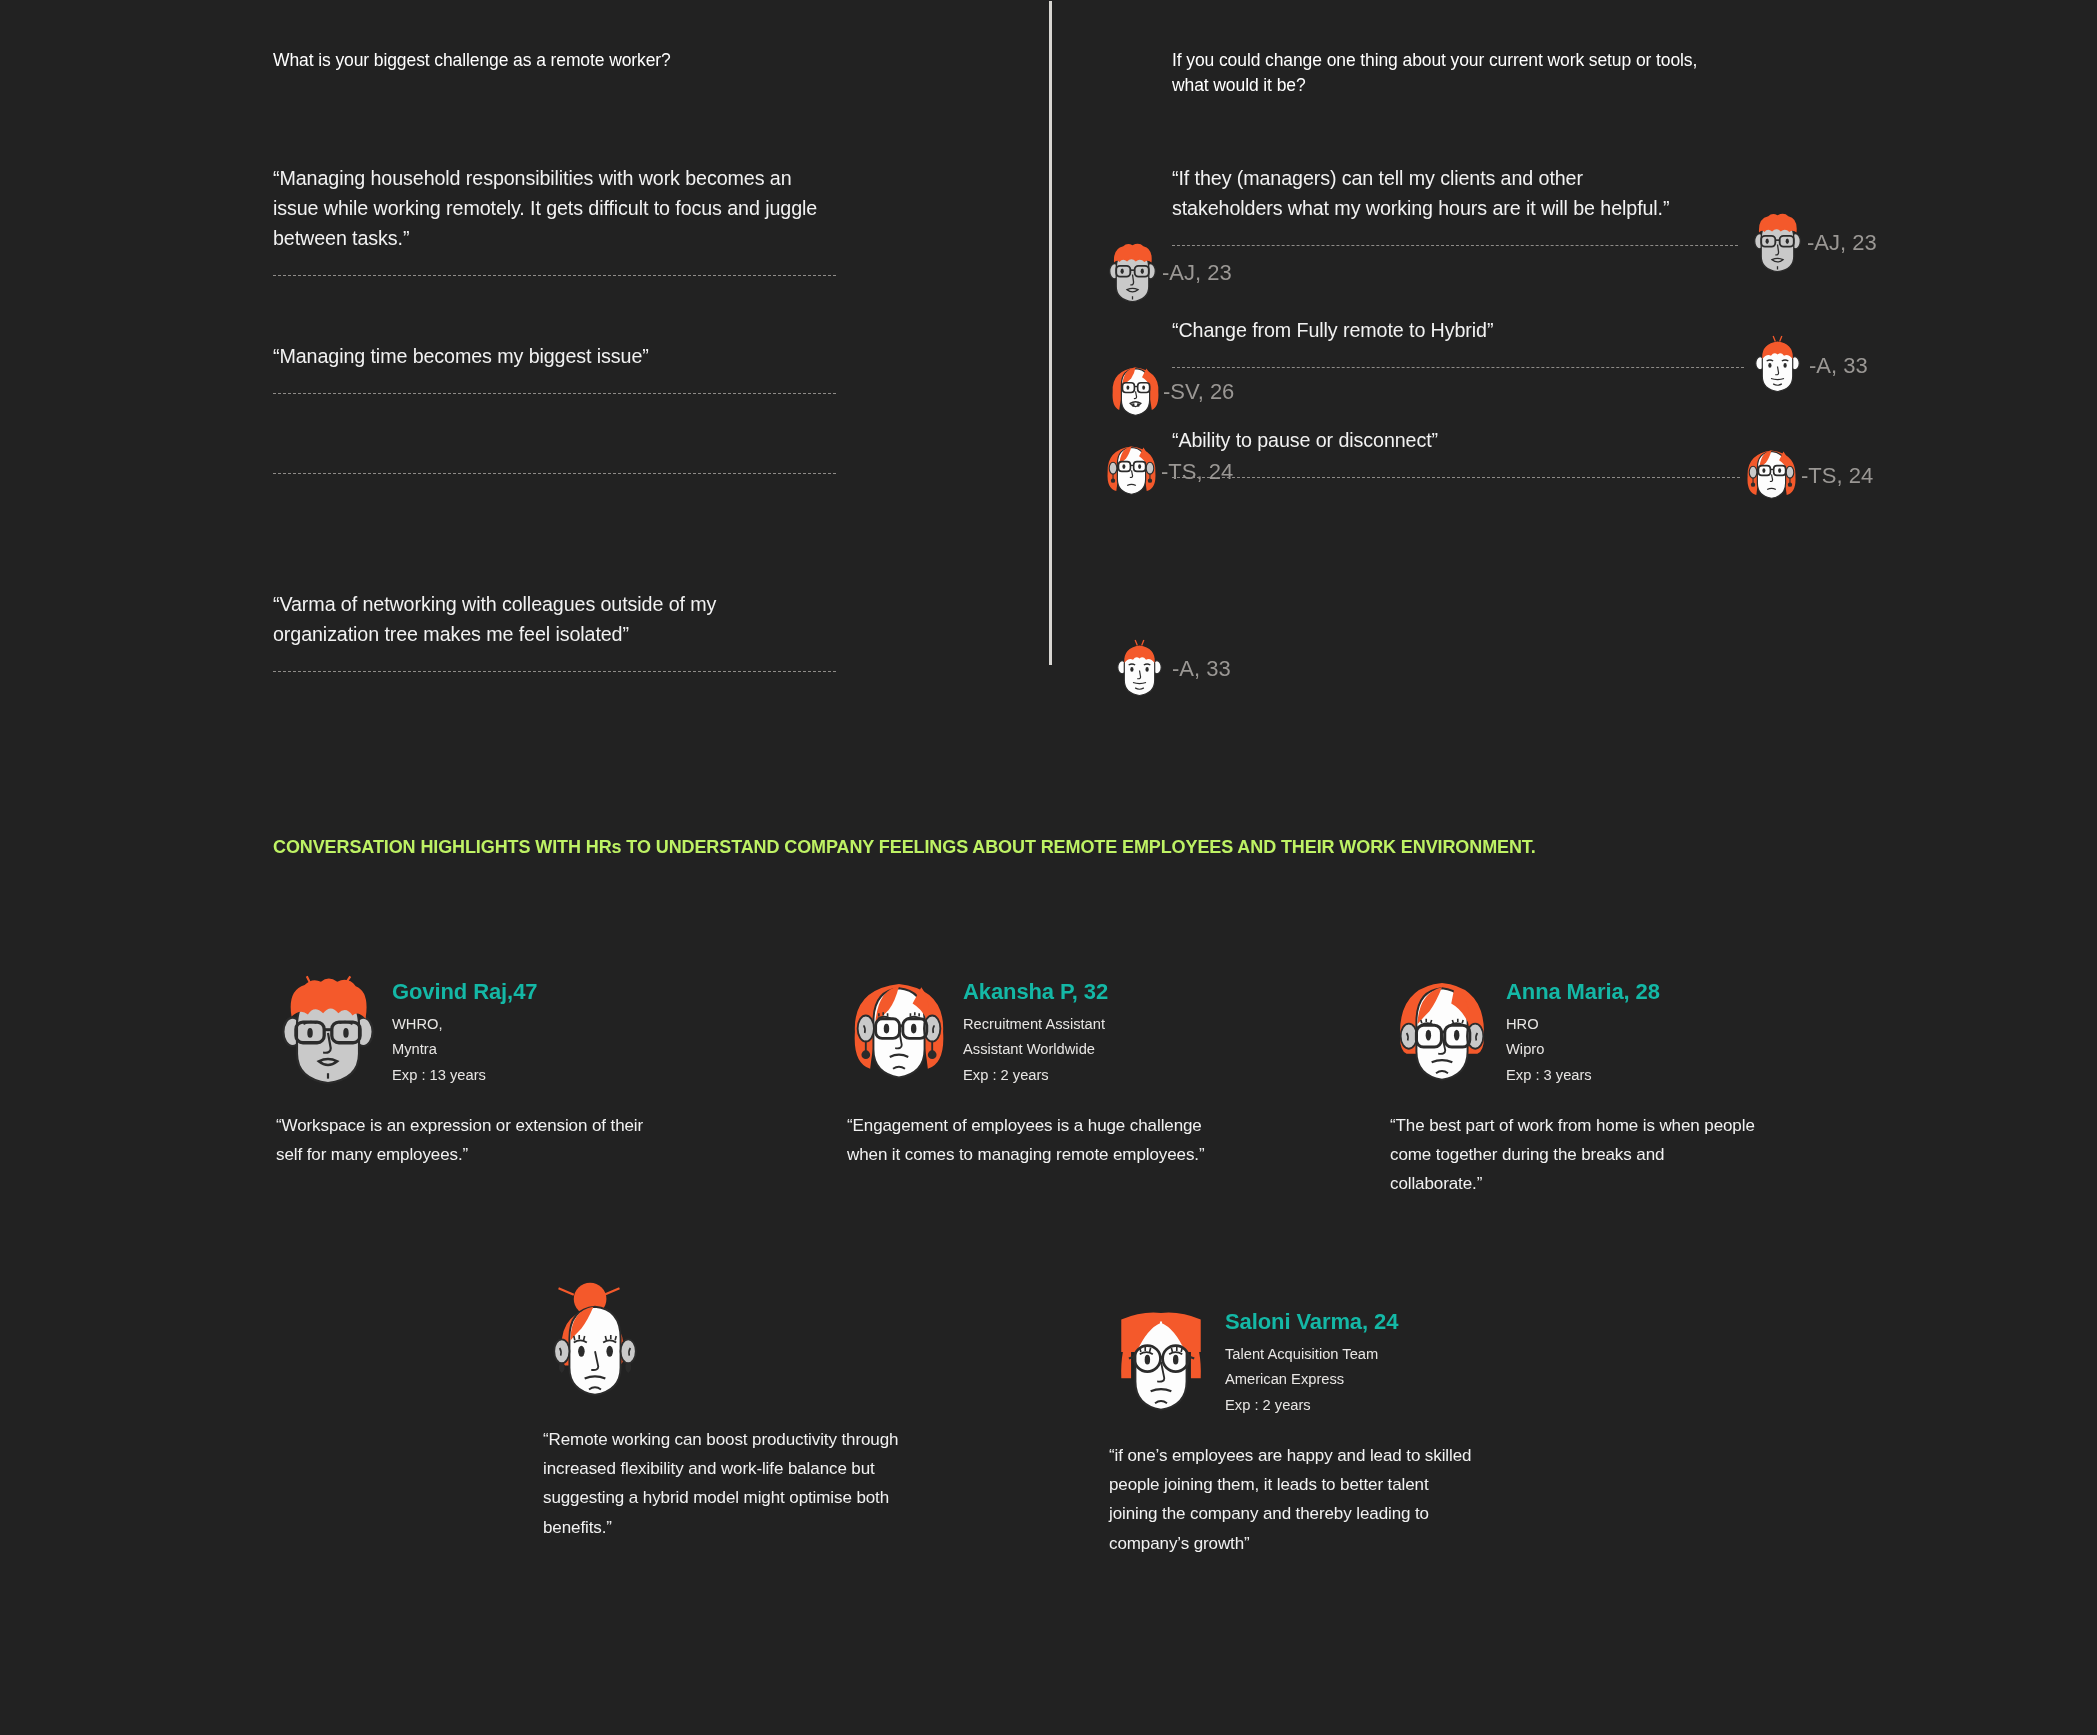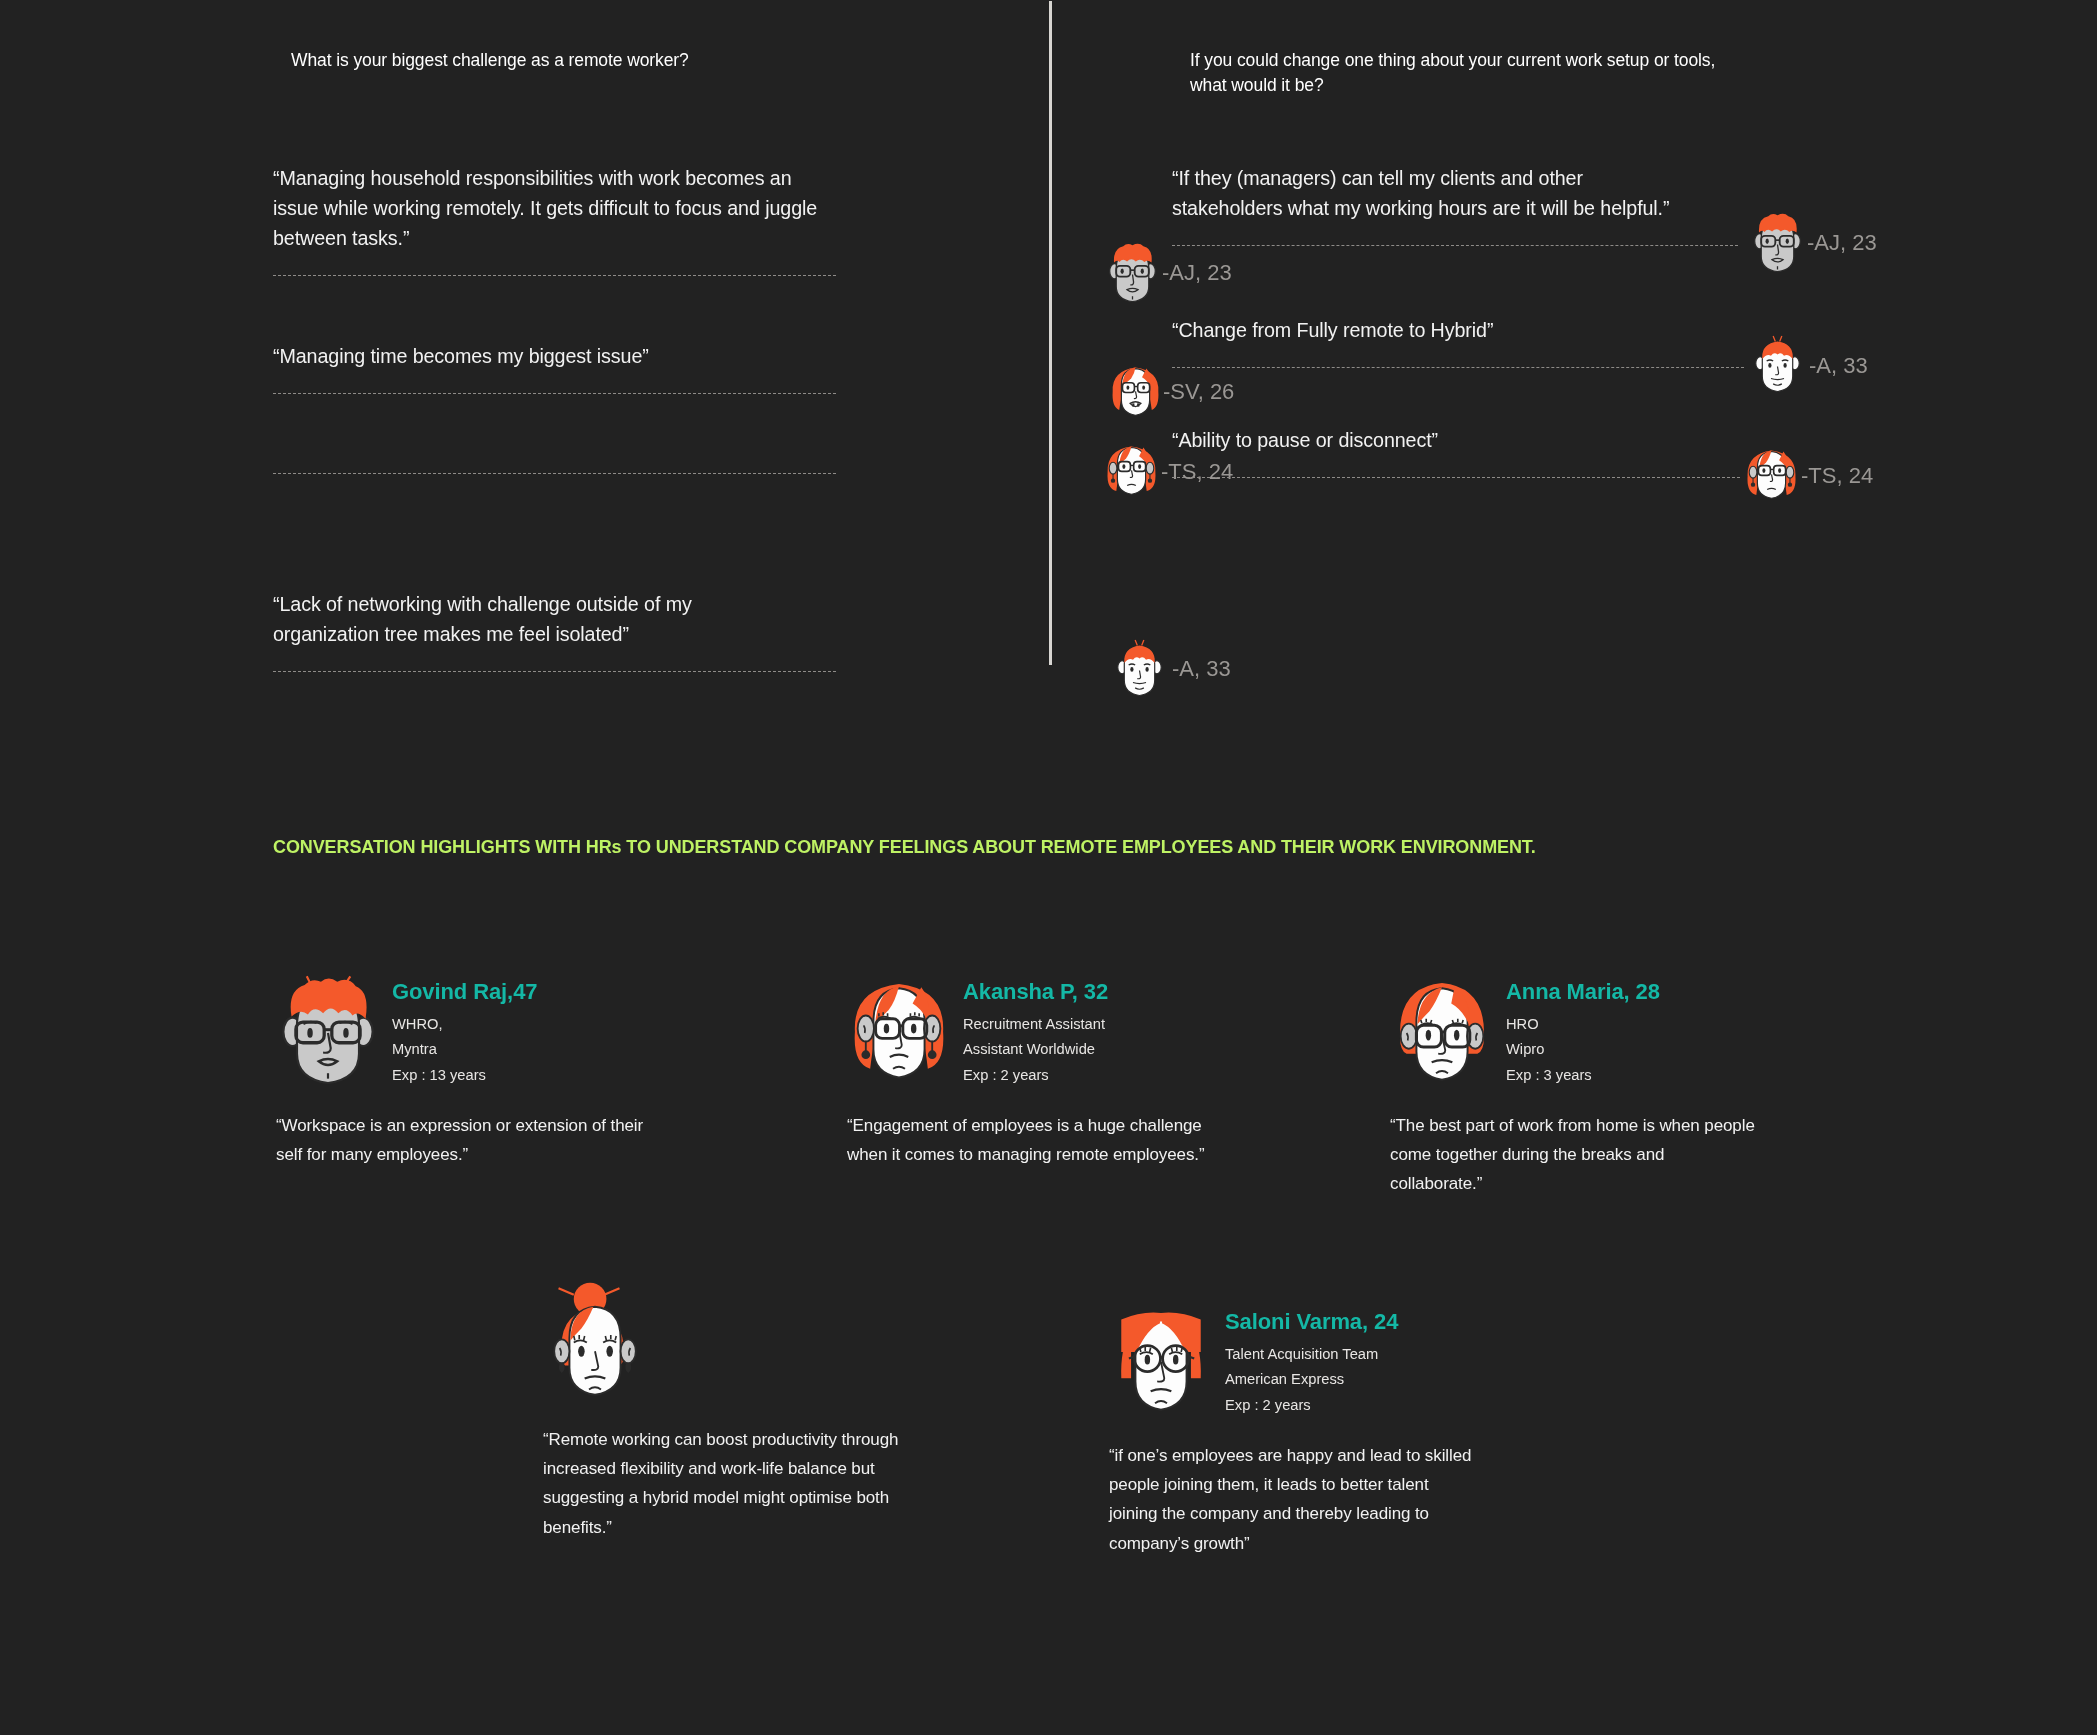--- a/index.html
+++ b/index.html
@@ -24,21 +24,20 @@
   .col-left{ left:273px; width:765px; }
   .col-right{ left:1172px; width:765px; }
 
   .question{
     font-size:17.5px;
     font-weight:400;
     letter-spacing:-0.1px;
     line-height:1.45;
     color:#ffffff;
     white-space:pre-line;
-    margin-left:18px;
   }
   .col-left .question{ padding-top:48px; }
   .col-right .question{ padding-top:48px; }
 
   .quote-block{ position:absolute; width:765px; }
   .quote-text{
     font-size:19.7px;
     line-height:1.52;
     color:#f2f2f2;
     letter-spacing:-0.1px;
@@ -175,21 +174,21 @@
           <ellipse cx="65" cy="47" rx="2.8" ry="4.4" fill="#2b2b2b"></ellipse>
           <path d="M50 54 L52 64 Q52 68 47 67" fill="none" stroke="#2b2b2b" stroke-width="2.2"></path>
           <path d="M42 82 Q50 78 58 82" fill="none" stroke="#2b2b2b" stroke-width="2.4"></path>
         </svg>
       </div>
       <div class="attrib-name" style="left:888px;">-TS, 24</div>
     </div>
   </div>
 
   <div class="quote-block" style="left:273px; top:590px;">
-    <div class="quote-text">“Lack of networking with challenge outside of my
+    <div class="quote-text">“Varma of networking with colleagues outside of my
 organization tree makes me feel isolated”</div>
     <div class="attrib-row">
       <div class="dash-line" style="width:563px;"></div>
       <div class="attrib-face" style="left:839px;">
         <svg viewBox="0 0 100 116" width="55" height="63">
           <ellipse cx="18" cy="52" rx="8" ry="12" fill="#fdfdfd" stroke="#2b2b2b" stroke-width="2.2"></ellipse>
           <ellipse cx="82" cy="52" rx="8" ry="12" fill="#fdfdfd" stroke="#2b2b2b" stroke-width="2.2"></ellipse>
           <path d="M22 46 Q22 16 50 14 Q78 16 78 46 L78 76 Q78 100 50 104 Q22 100 22 76 Z" fill="#fdfdfd" stroke="#2b2b2b" stroke-width="2.2"></path>
           <path d="M22 44 Q20 16 50 12 Q80 16 78 44 Q70 34 62 38 Q56 30 50 36 Q44 30 38 38 Q30 34 22 44 Z" fill="#f4592b"></path>
           <path d="M46 12 L42 2 M54 12 L58 2" stroke="#f4592b" stroke-width="2.4" fill="none"></path>

